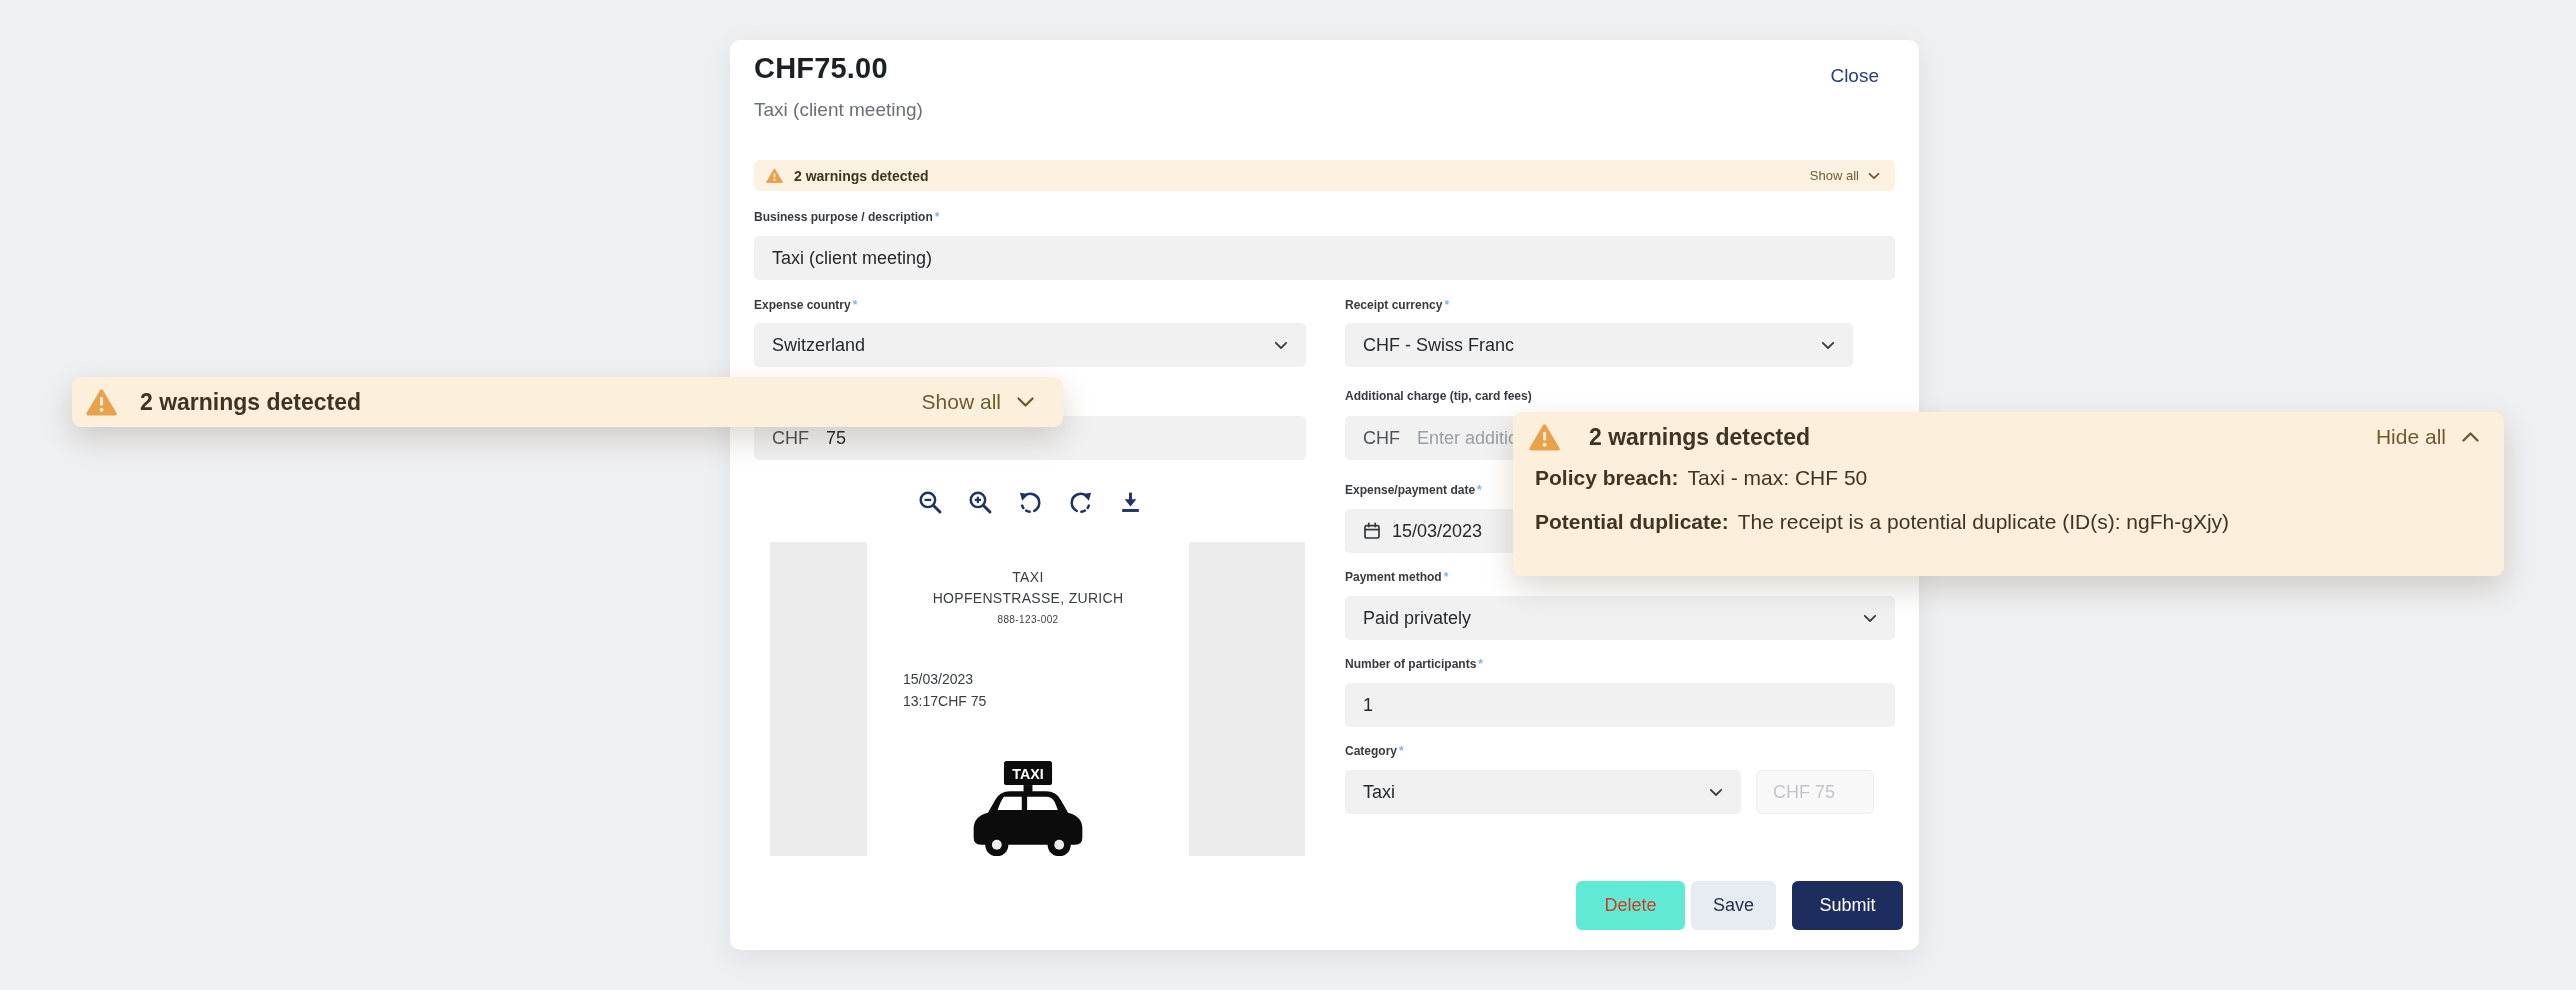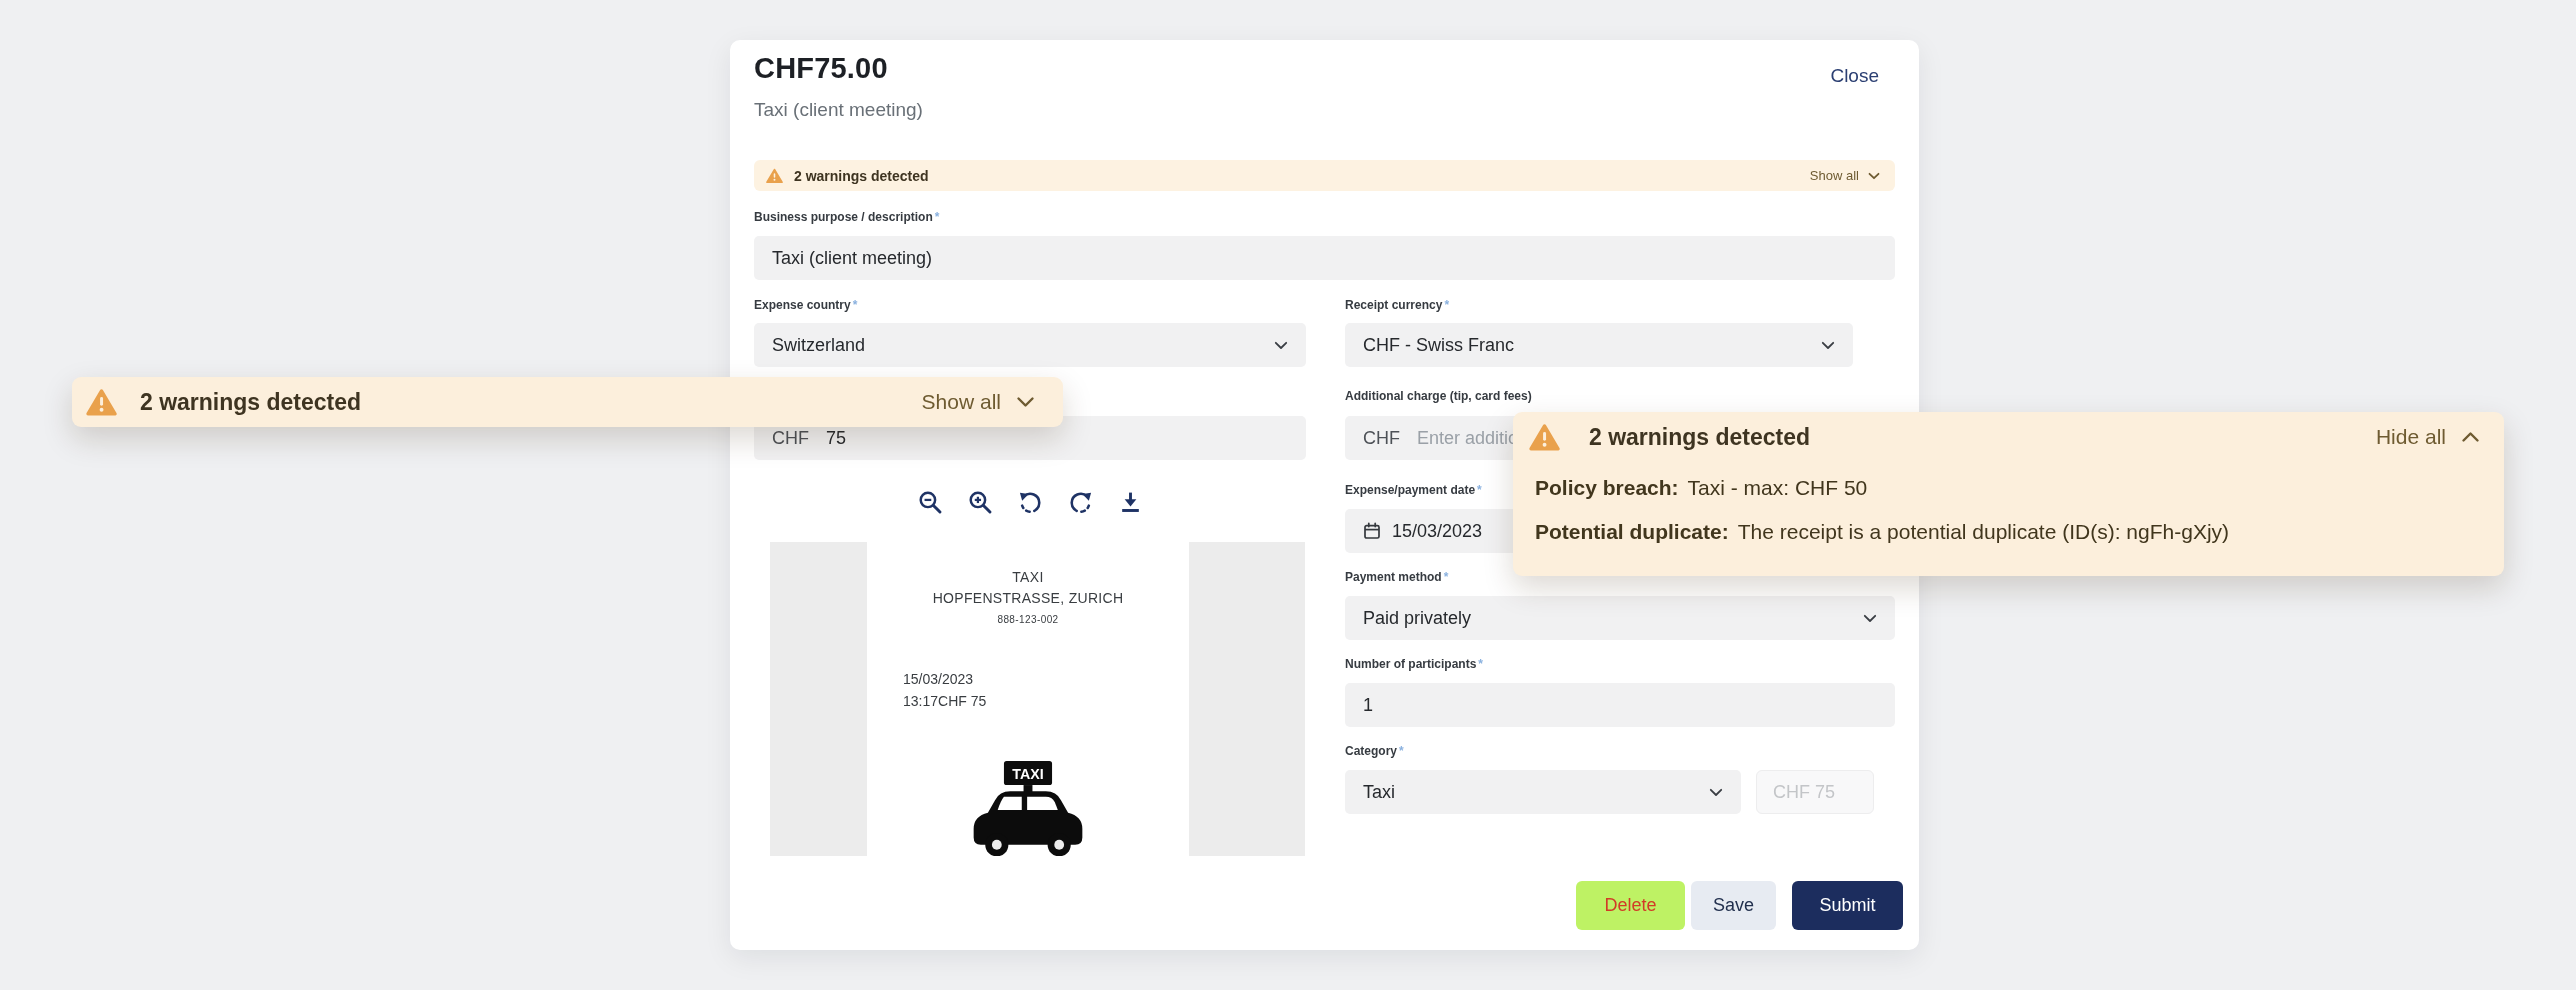--- a/index.html
+++ b/index.html
@@ -54,33 +54,33 @@
   .paper{position:absolute;left:97px;top:0;width:322px;height:314px;background:#ffffff;color:#393d41;text-align:center}
   .r-merchant{font-size:14px;margin-top:27px;letter-spacing:0.4px}
   .r-address{font-size:14px;margin-top:5px;letter-spacing:0.3px}
   .r-phone{font-size:10px;margin-top:8px;letter-spacing:0.4px}
   .r-meta{margin-top:46px;text-align:left;padding:0 30px 0 36px;font-size:14px}
   .r-line2{display:flex;justify-content:flex-start;margin-top:6px}
   .taxi-art{position:absolute;left:50%;transform:translateX(-50%);bottom:-3px;display:flex}
 
   
   .btn{position:absolute;top:841px;height:49px;border-radius:6px;display:flex;align-items:center;justify-content:center;font-size:18px;cursor:pointer}
-  .btn-delete{left:846px;width:109px;background:#bef264;color:#d23b27}
+  .btn-delete{left:846px;width:109px;background:#5eead4;color:#d23b27}
   .btn-save{left:961px;width:85px;background:#e7ebf2;color:#22304e}
   .btn-submit{left:1062px;width:111px;background:#1c2d5e;color:#ffffff}
 
   
   .popup{position:absolute;background:#fcefdc;border-radius:9px;box-shadow:0 12px 30px rgba(60,40,10,.18);z-index:10}
   .popup-left{left:72px;top:377px;width:991px;height:50px;display:flex;align-items:center;padding:0 28px 0 14px;box-sizing:border-box}
   .pl-text{font-size:23px;font-weight:700;color:#3e3421;margin-left:23px}
   .popup-toggle{margin-left:auto;display:flex;align-items:center;gap:15px;font-size:21px;color:#6e5b31;cursor:pointer}
   .popup-right{left:1513px;top:412px;width:991px;height:164px;padding:6px 24px 0 16px;box-sizing:border-box}
   .pr-header{display:flex;align-items:center;height:38px}
   .pr-title{font-size:23px;font-weight:700;color:#3e3421;margin-left:29px}
-  .pr-row{display:flex;align-items:center;height:44px;font-size:21px;color:#41361d;padding-left:6px;white-space:nowrap}
+  .pr-row{display:flex;height:44px;font-size:21px;color:#41361d;padding-left:6px;white-space:nowrap}
   .pr-row-1{margin-top:10px}
   .pr-row b{font-weight:700;margin-right:9px}
   .icon{display:flex;flex:none}
 </style>
 </head>
 <body>
 
 <div class="modal">
 
   <div class="modal-title">CHF75.00</div>

